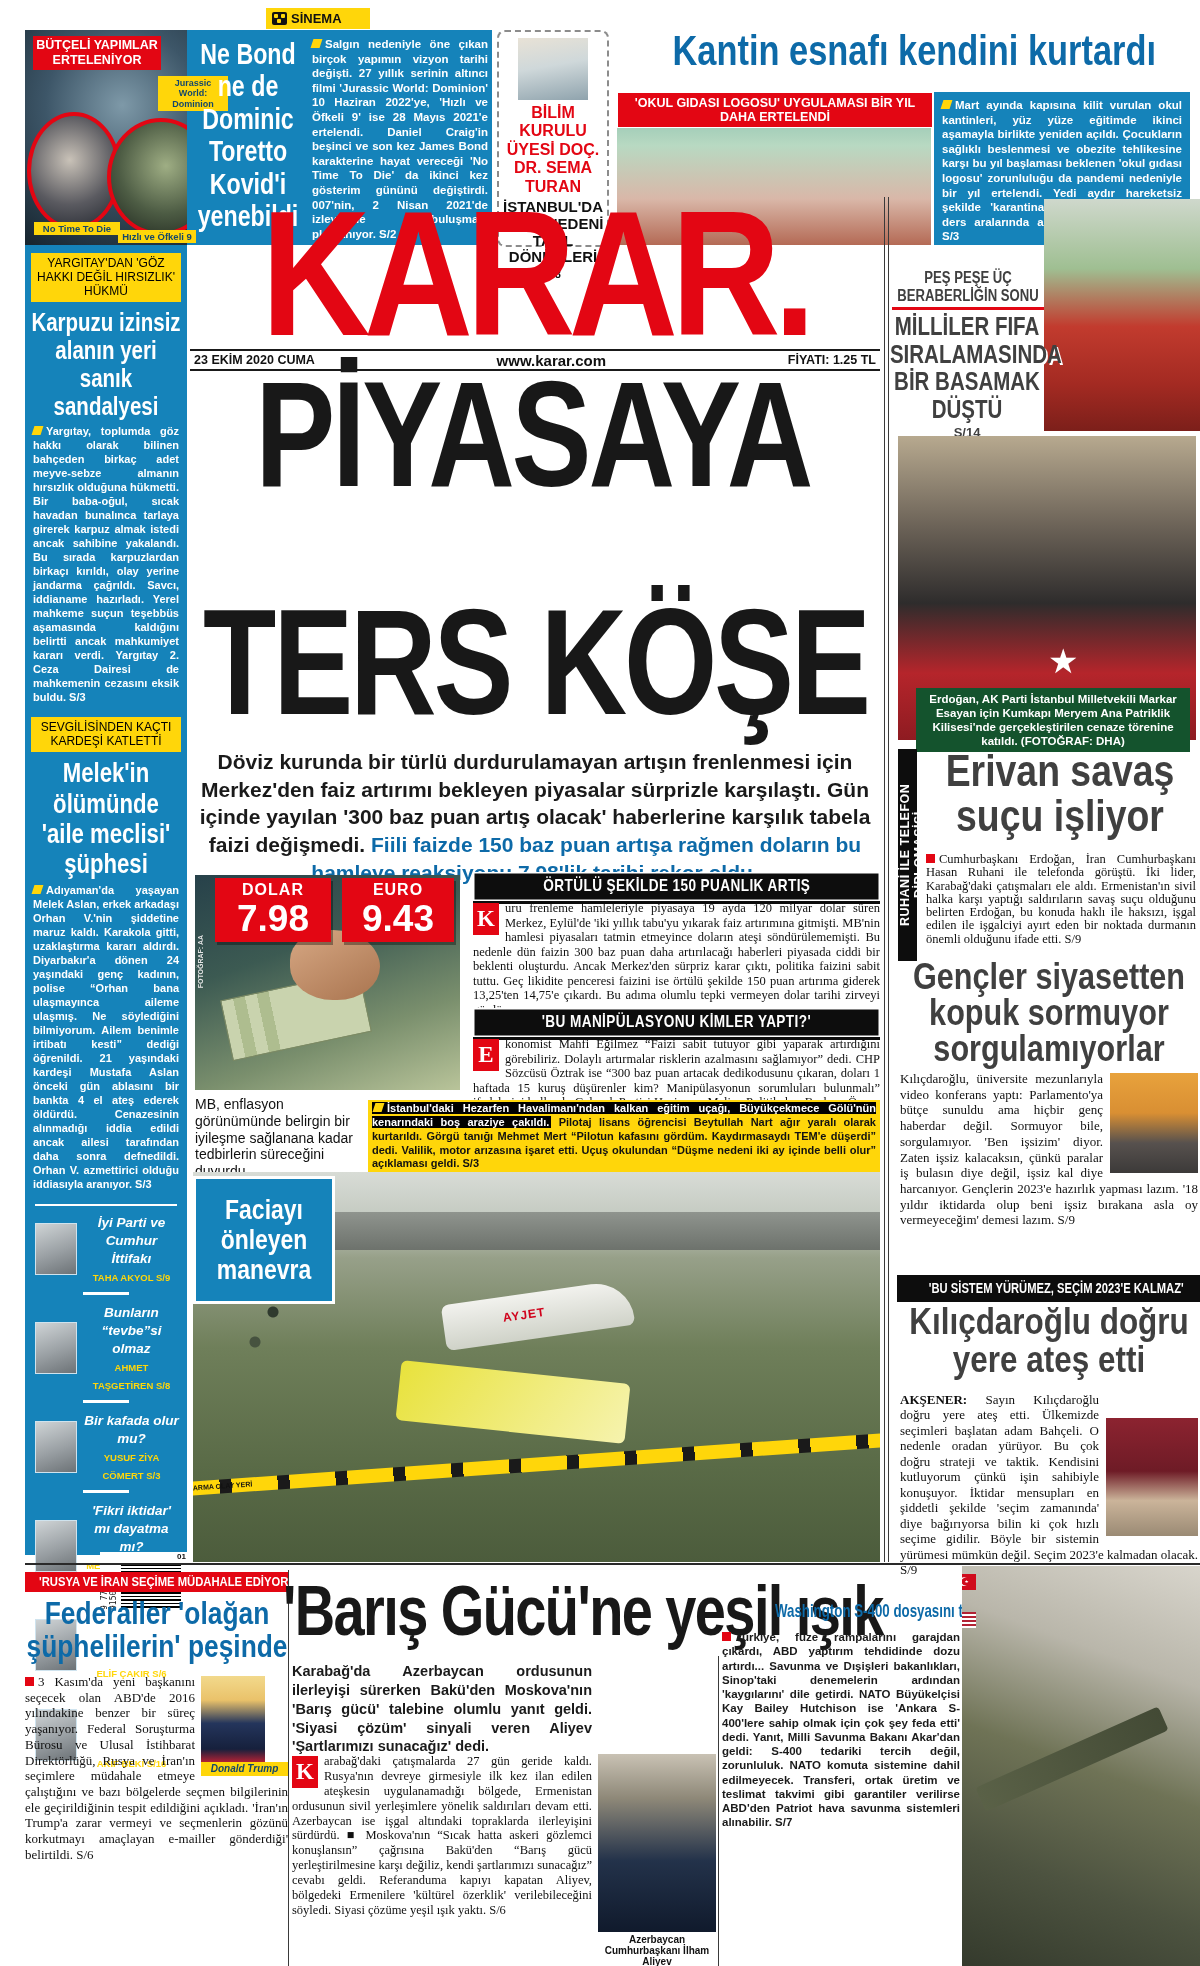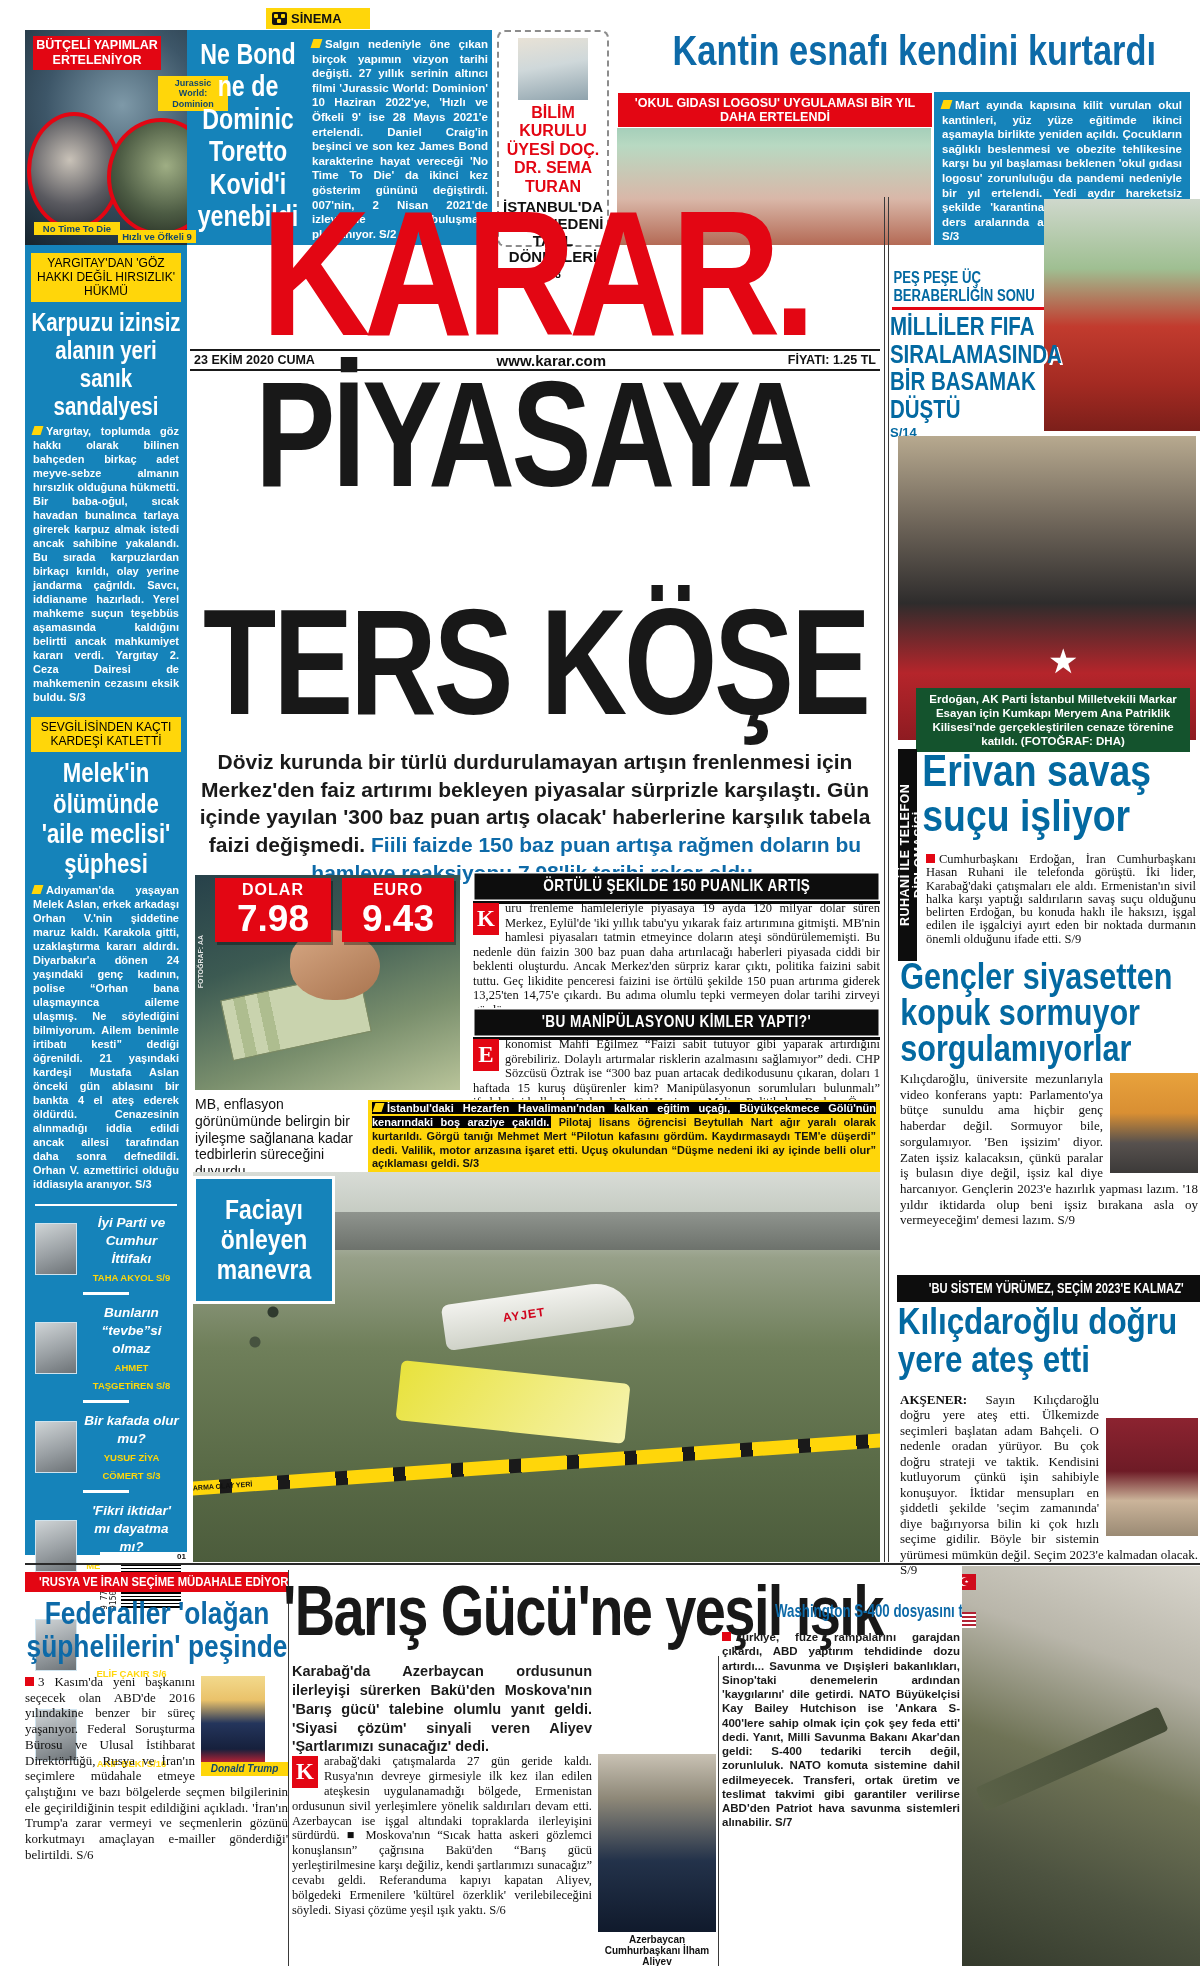--- a/index.html
+++ b/index.html
@@ -8,21 +8,21 @@
   .abs{position:absolute;}
   .blue{background:#1583ba;}
   .photo{background:#9aa4a8;overflow:hidden;}
   .kicker{background:#ffd60a;color:#000;font-weight:400;font-size:12px;line-height:1.15;
           text-align:center;padding:4px 4px;}
   .redtag{background:#e30613;color:#fff;font-weight:800;}
   .bban{background:#0d0d0d;color:#fff;font-weight:800;text-align:center;padding:4px 0 5px;}
   .sqz{display:inline-block;transform:scaleX(.8);transform-origin:center;white-space:nowrap;}
   .condblock{transform:scaleX(.82);transform-origin:center top;}
   .wt-head{color:#fff;font-weight:900;text-align:center;line-height:1.12;}
-  .bk-head{color:#0369a1;font-weight:900;line-height:1.1;}
+  .bk-head{color:#404040;font-weight:900;text-align:center;line-height:1.1;}
   .blue-head{color:#0d6aa8;font-weight:900;line-height:1.05;}
   .wsb{color:#fff;font-weight:700;font-size:11.5px;line-height:1.27;text-align:justify;}
   .ser{font-family:"Liberation Serif",serif;font-size:13px;line-height:1.2;text-align:justify;color:#101010;}
   .dcap{float:left;width:26px;height:32px;background:#e30613;color:#fff;
         font:700 23px/32px "Liberation Serif",serif;text-align:center;margin:2px 6px 0 0;}
   .rsq{display:inline-block;width:9px;height:9px;background:#e30613;margin:0 4px 0 0;}
   .ysq{display:inline-block;width:9px;height:9px;background:#ffd60a;margin:0 4px 0 0;transform:skewX(-18deg);}
   .hairV{border-left:1px solid #3a3a3a;width:0;}
   .badge{background:#e30613;color:#fff;text-align:center;box-shadow:2px 3px 0 rgba(0,0,0,.35);}
   .badge .lb{font-size:16px;font-weight:800;letter-spacing:1px;padding-top:3px;}

